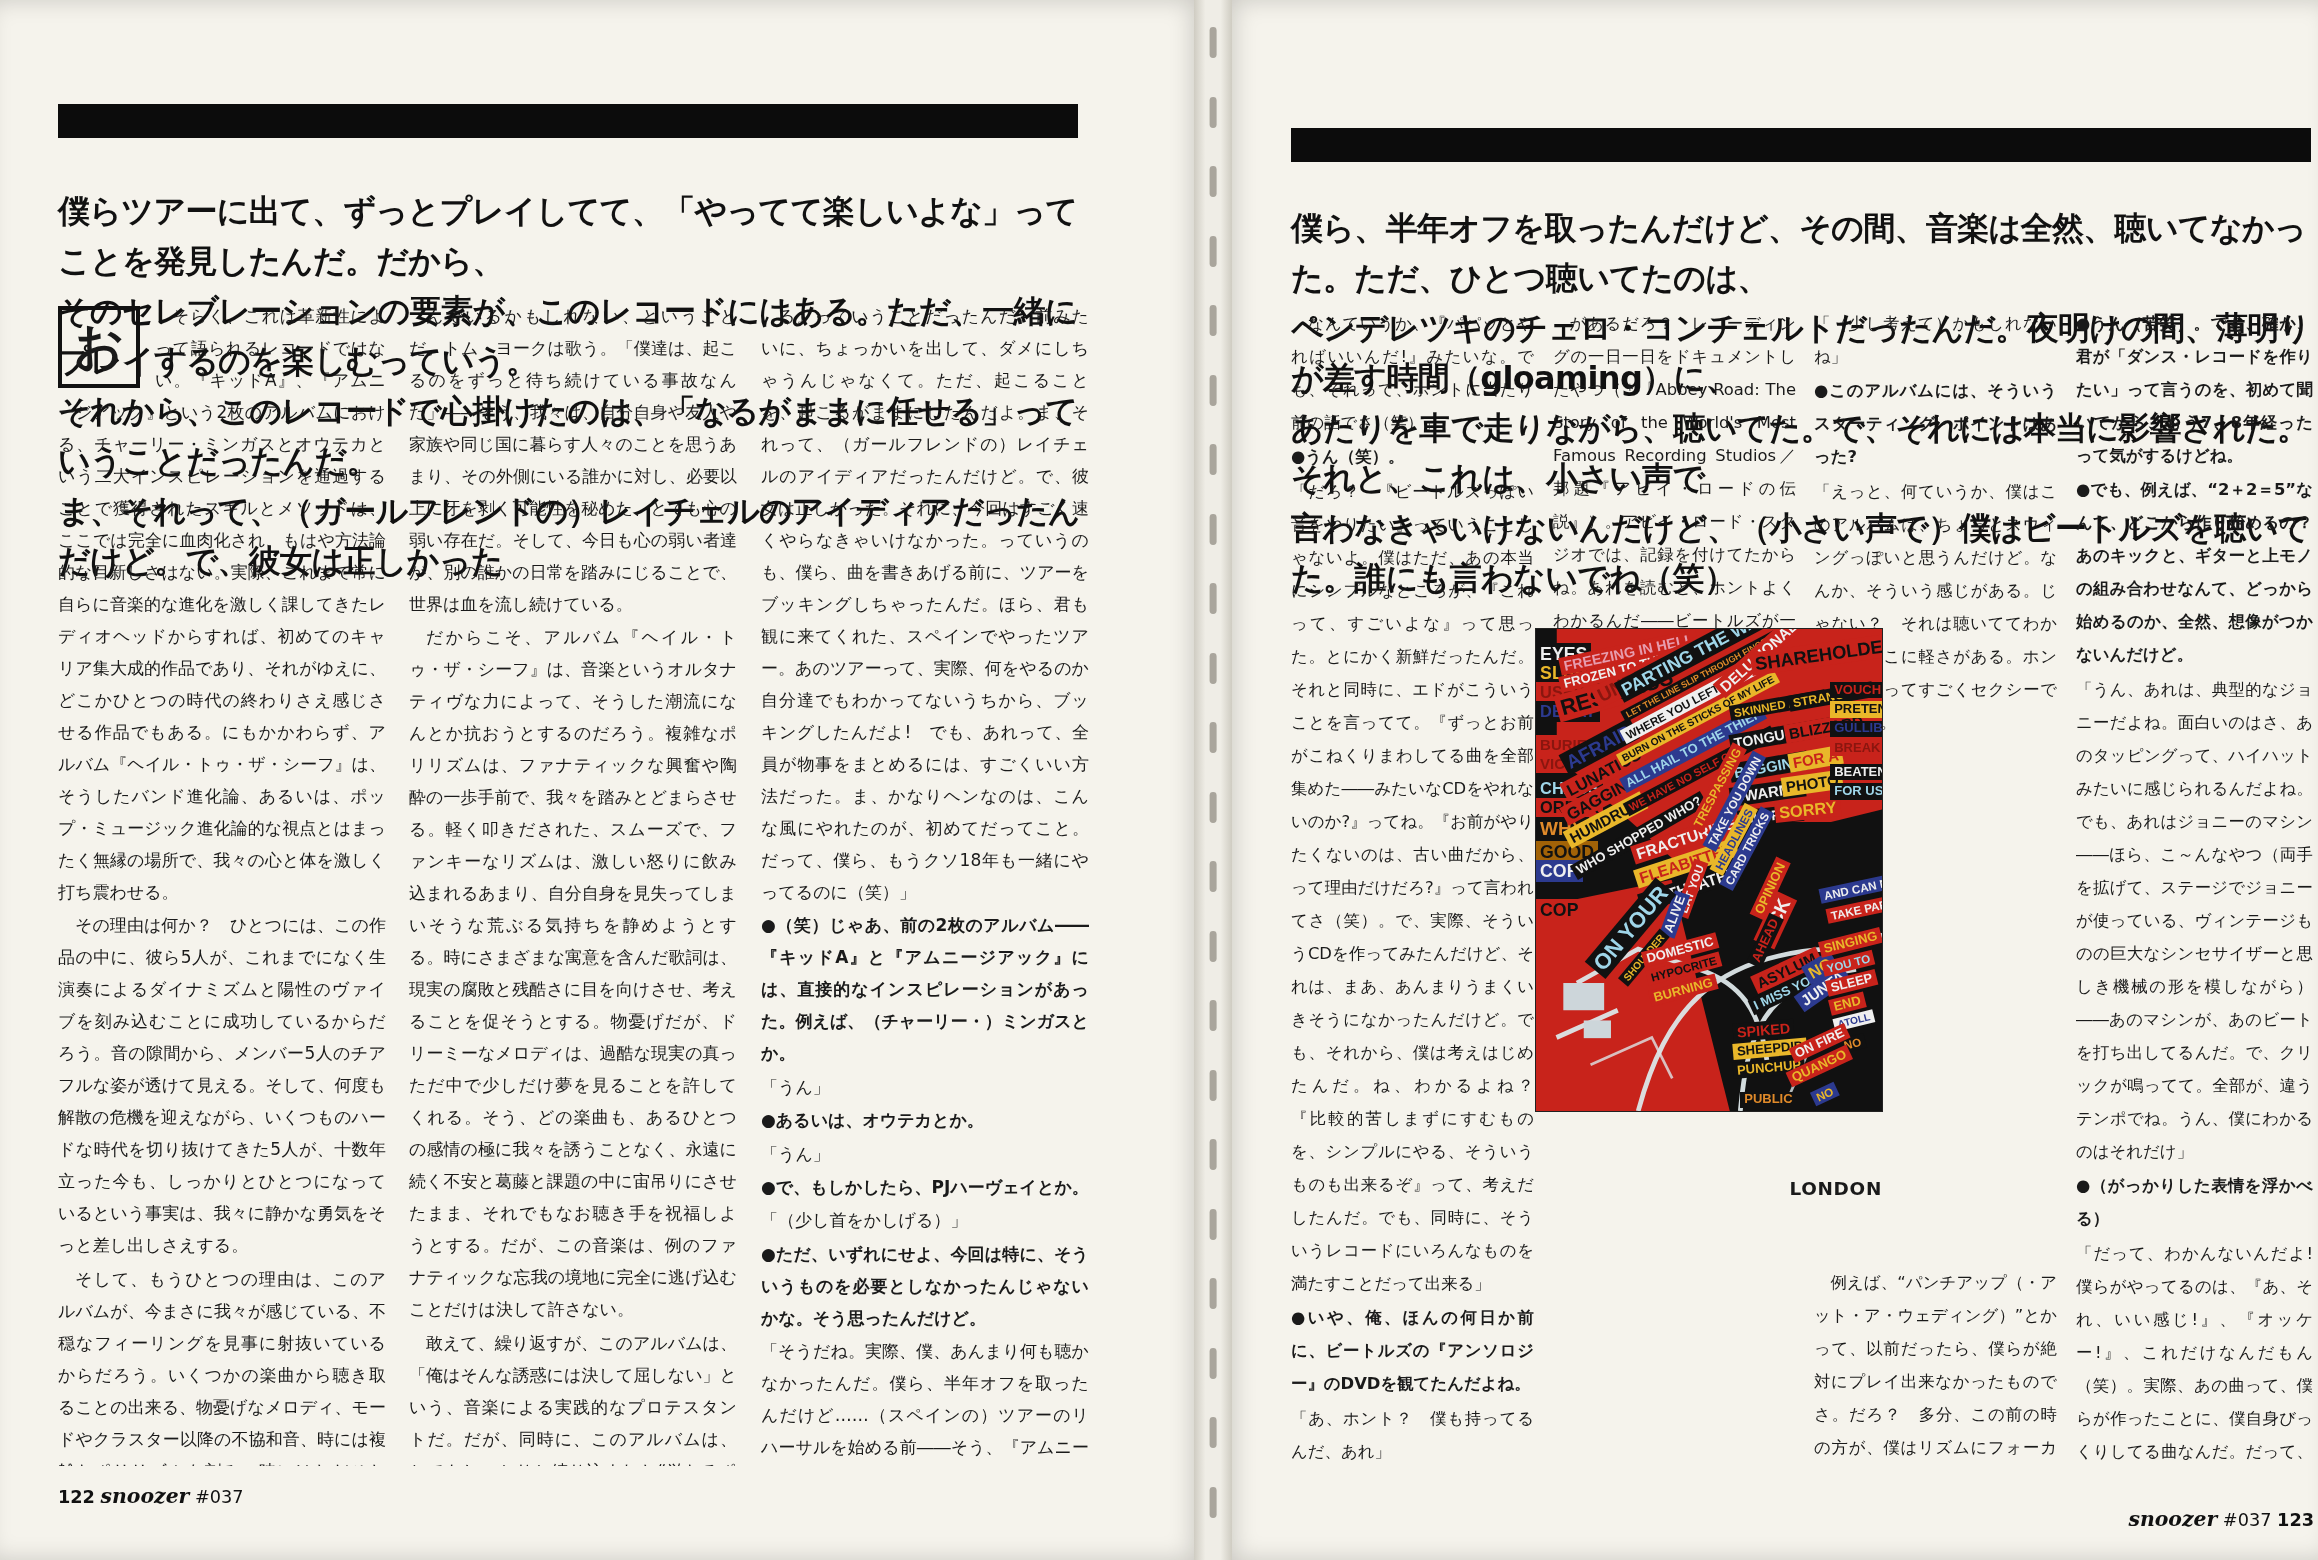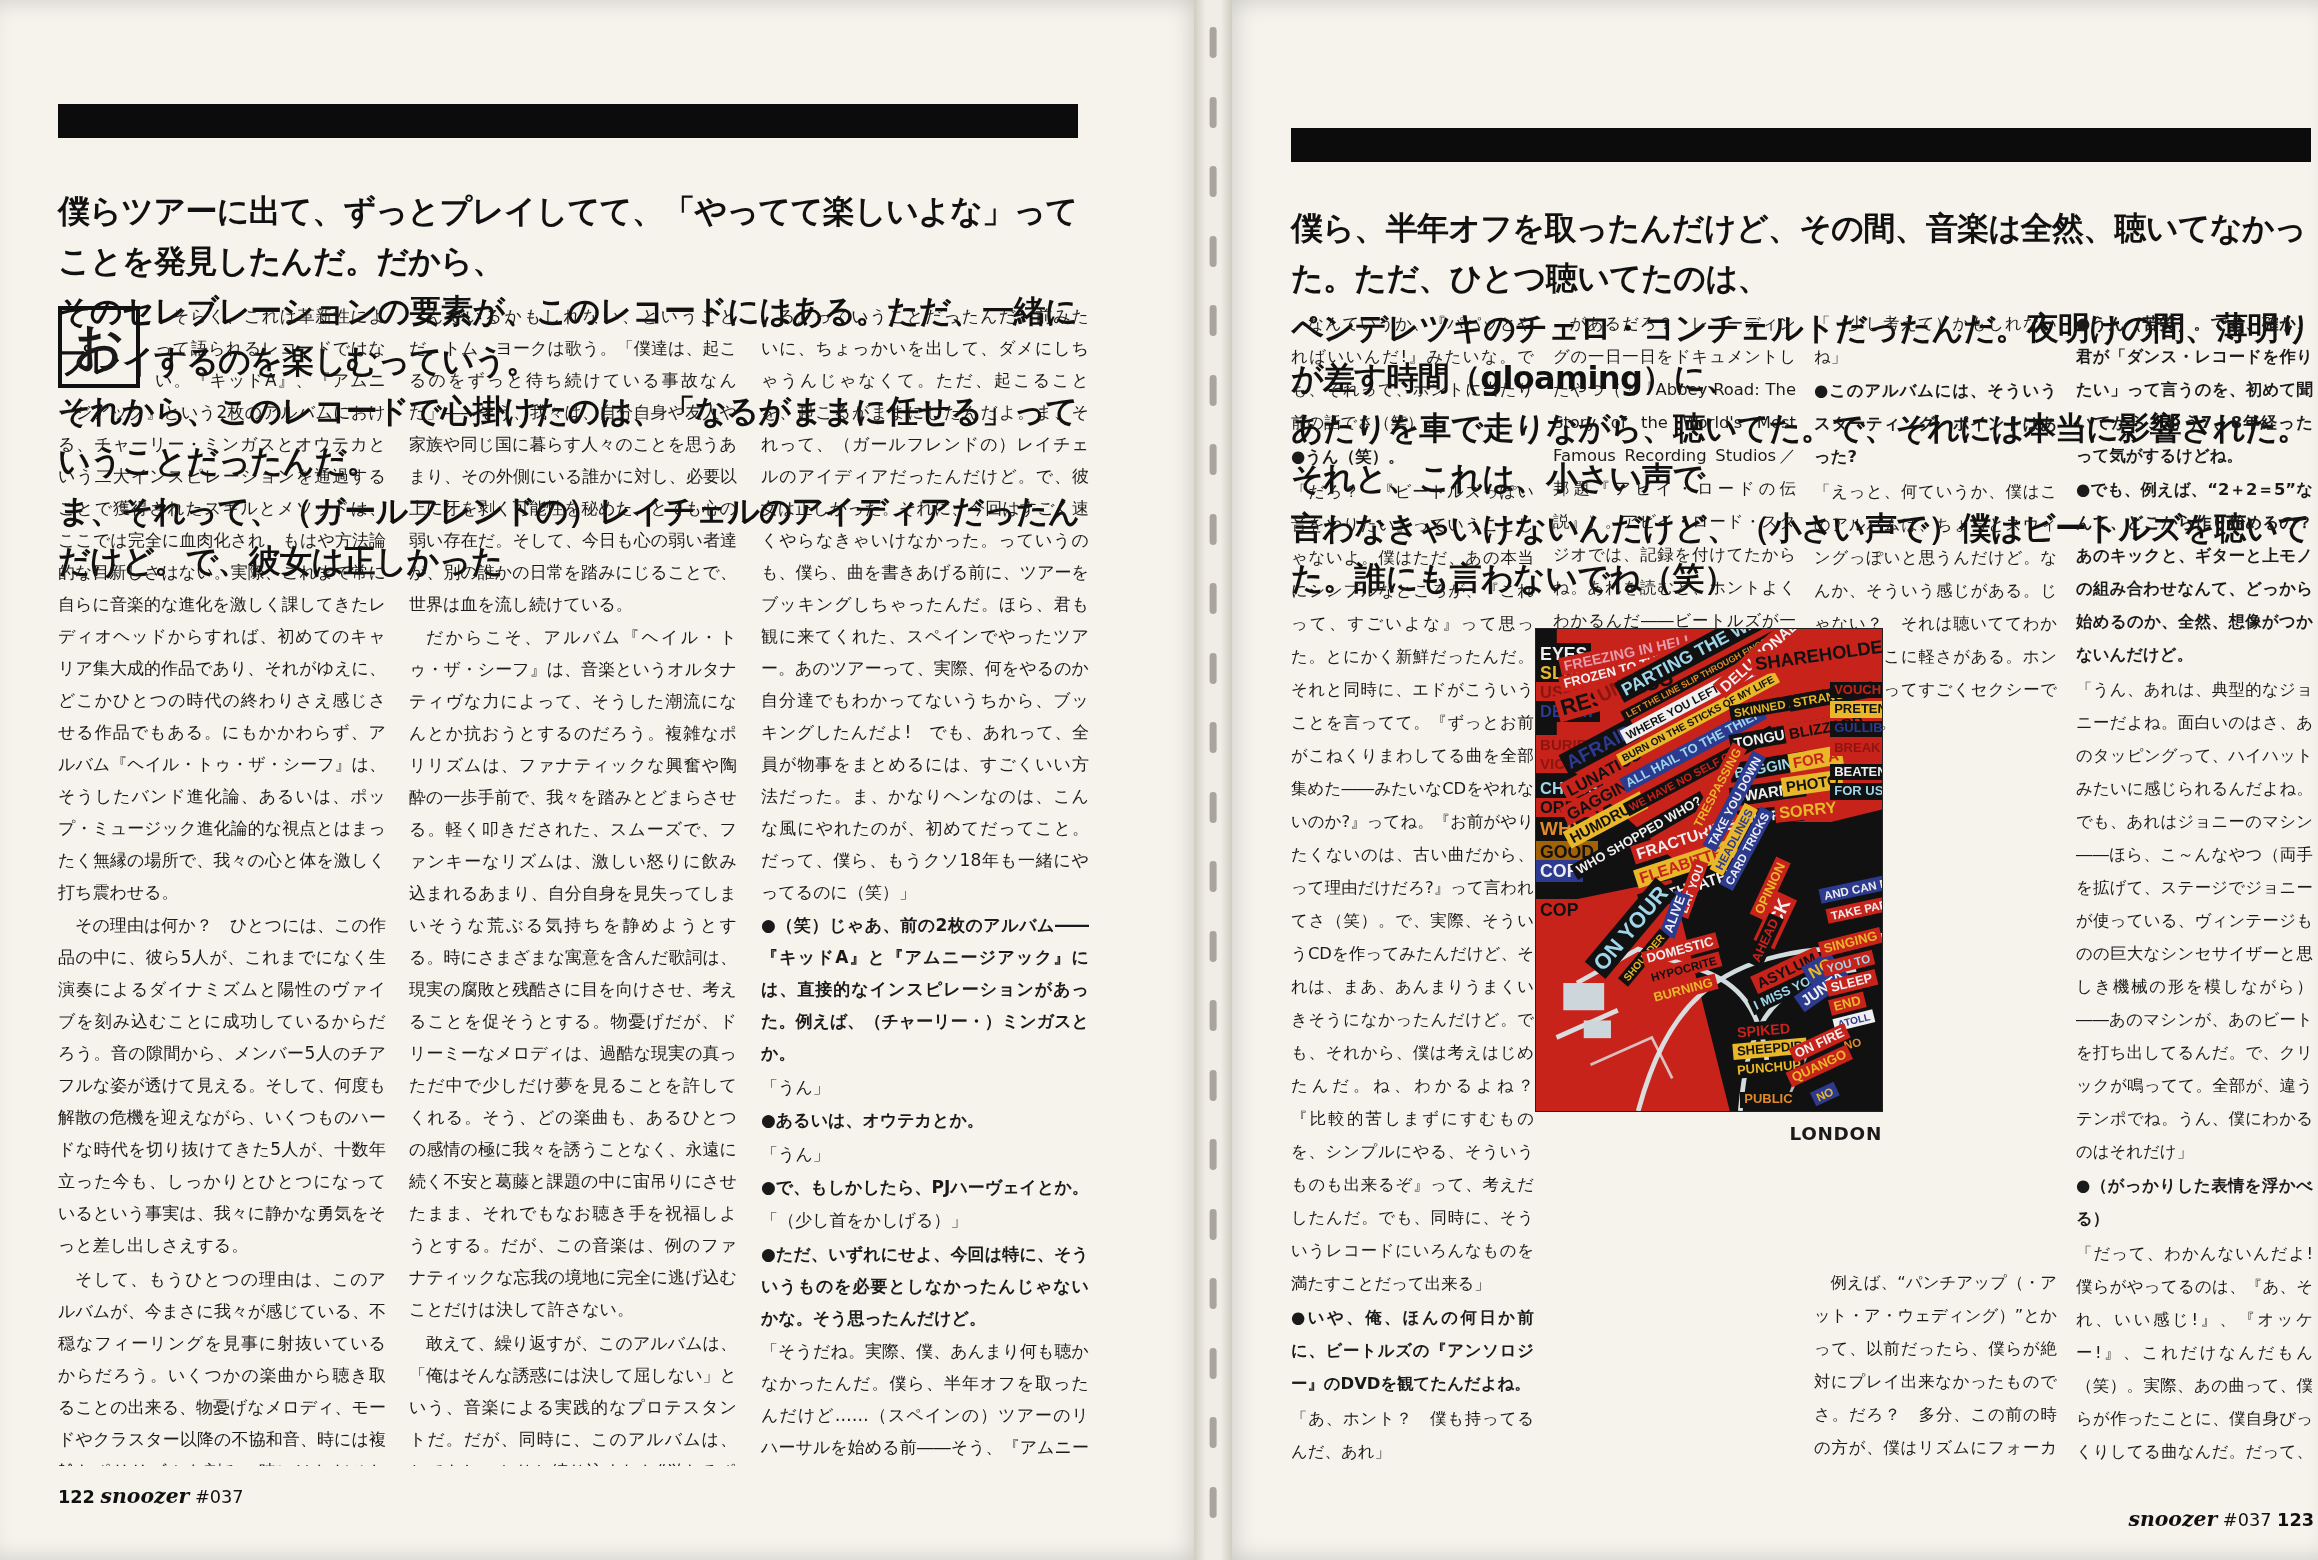--- a/index.html
+++ b/index.html
@@ -22,21 +22,21 @@
   .rp .col p{font-size:16.4px;line-height:33px;}
   .dropcap{float:left;width:74px;height:74px;border:4.8px solid #111;margin:5.5px 15px 5.5px 0;
            display:flex;align-items:center;justify-content:center;font-size:50px;font-weight:bold;}
   .art-spacer{height:526px;}
   #artwork{position:absolute;left:1536px;top:629px;width:346px;height:482px;background:#0d0d0d;
            overflow:hidden;outline:0.7px solid #222;}
   #artwork .shape{position:absolute;}
   #artwork svg{position:absolute;left:0;top:0;}
   .artword{position:absolute;padding:0.7px 4.1px;font-family:"Liberation Sans",sans-serif;
            font-weight:bold;white-space:nowrap;transform-origin:left center;line-height:1.15;}
-  #art-caption{position:absolute;left:1536px;top:1123px;width:346px;text-align:right;
+  #art-caption{position:absolute;left:1536px;top:1178px;width:346px;text-align:right;
                font-weight:bold;font-size:18.4px;letter-spacing:0.7px;}
   .footer{position:absolute;font-size:17.7px;color:#111;}
   .footer .mag{font-family:"DejaVu Serif","Liberation Serif",serif;font-weight:bold;font-style:italic;font-size:20.4px;}
   .footer .num{font-weight:bold;}
 </style>
 </head>
 <body>
 
 <div id="canvas">
 

